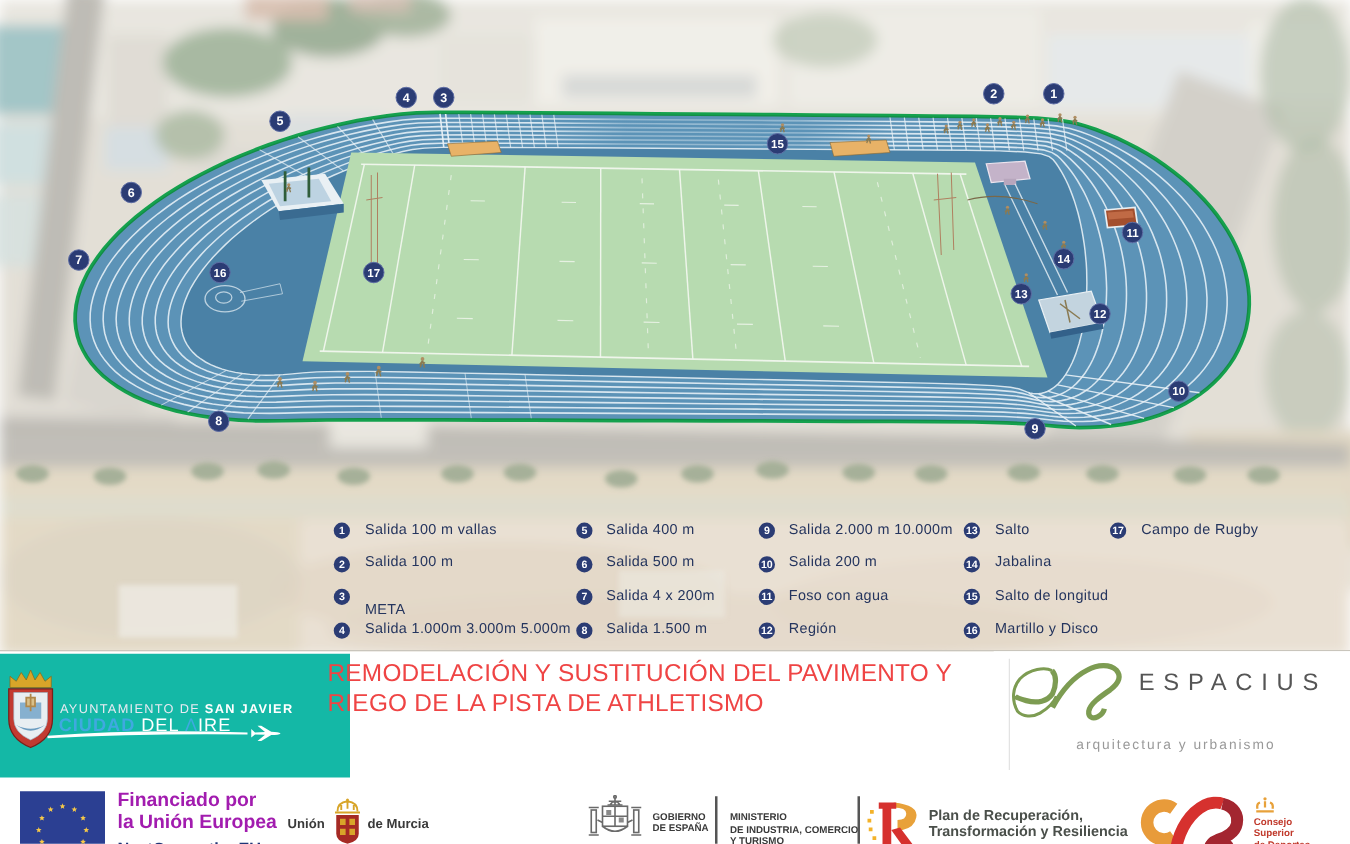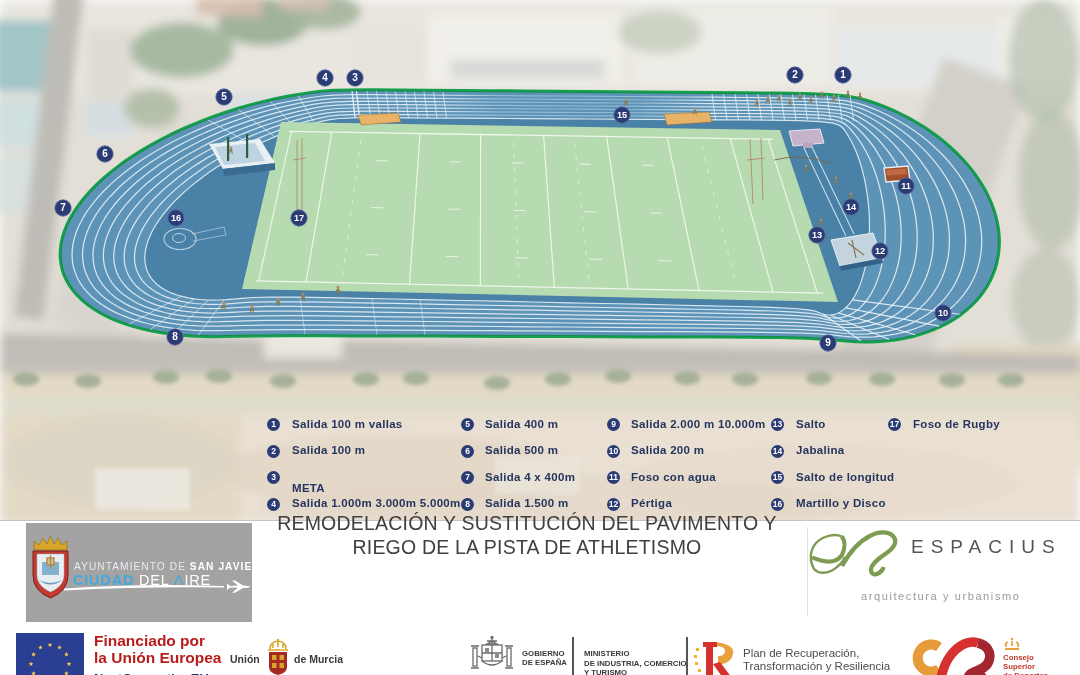--- a/index.html
+++ b/index.html
@@ -1,17 +1,17 @@
 <!DOCTYPE html>
 <html><head><meta charset="utf-8">
 <style>
 html,body{margin:0;padding:0;background:#fff;}
 #page{position:relative;width:1080px;height:675px;overflow:hidden;font-family:"Liberation Sans",sans-serif;background:#fff;}
 .lgc{position:absolute;width:13px;height:13px;border-radius:50%;background:#2b3c74;color:#fff;font-size:8.5px;font-weight:bold;text-align:center;line-height:13px;}
-.lgt{position:absolute;font-size:11.5px;font-weight:bold;color:#25355e;letter-spacing:0.3px;white-space:nowrap;text-align:center;}
+.lgt{position:absolute;font-size:11.5px;font-weight:normal;color:#25355e;letter-spacing:0.3px;white-space:nowrap;text-align:center;}
 .ft2{position:absolute;white-space:nowrap;}
 </style></head>
 <body>
 <div id="page">
 
 <svg width="1080" height="525" viewBox="0 0 1080 525" style="position:absolute;left:0;top:0">
 <defs>
 <filter id="bblur" x="-20%" y="-20%" width="140%" height="140%">
           <feGaussianBlur stdDeviation="5"></feGaussianBlur>
         </filter>
@@ -425,77 +425,77 @@
 <div class="lgc" style="left:267px;top:498px">4</div>
 <div class="lgt" style="left:292px;top:497px">Salida 1.000m 3.000m 5.000m</div>
 
 <div class="lgc" style="left:461px;top:418px">5</div>
 <div class="lgt" style="left:485px;top:418px">Salida 400 m</div>
 
 <div class="lgc" style="left:461px;top:445px">6</div>
 <div class="lgt" style="left:485px;top:444px">Salida 500 m</div>
 
 <div class="lgc" style="left:461px;top:471px">7</div>
-<div class="lgt" style="left:485px;top:471px">Salida 4 x 400m</div>
+<div class="lgt" style="left:485px;top:471px">Salida 4 x 200m</div>
 
 <div class="lgc" style="left:461px;top:498px">8</div>
 <div class="lgt" style="left:485px;top:497px">Salida 1.500 m</div>
 
 <div class="lgc" style="left:607px;top:418px">9</div>
 <div class="lgt" style="left:631px;top:418px">Salida 2.000 m 10.000m</div>
 
 <div class="lgc" style="left:607px;top:445px">10</div>
 <div class="lgt" style="left:631px;top:444px">Salida 200 m</div>
 
 <div class="lgc" style="left:607px;top:471px">11</div>
 <div class="lgt" style="left:631px;top:471px">Foso con agua</div>
 
 <div class="lgc" style="left:607px;top:498px">12</div>
-<div class="lgt" style="left:631px;top:497px">Pértiga</div>
+<div class="lgt" style="left:631px;top:497px">Región</div>
 
 <div class="lgc" style="left:771px;top:418px">13</div>
 <div class="lgt" style="left:796px;top:418px">Salto</div>
 
 <div class="lgc" style="left:771px;top:445px">14</div>
 <div class="lgt" style="left:796px;top:444px">Jabalina</div>
 
 <div class="lgc" style="left:771px;top:471px">15</div>
 <div class="lgt" style="left:796px;top:471px">Salto de longitud</div>
 
 <div class="lgc" style="left:771px;top:498px">16</div>
 <div class="lgt" style="left:796px;top:497px">Martillo y Disco</div>
 
 <div class="lgc" style="left:888px;top:418px">17</div>
-<div class="lgt" style="left:913px;top:418px">Foso de Rugby</div>
+<div class="lgt" style="left:913px;top:418px">Campo de Rugby</div>
 
 <div style="position:absolute;left:0;top:521px;width:1080px;height:154px;background:#ffffff"></div>
 <div style="position:absolute;left:0;top:520px;width:1080px;height:1px;background:#c9c5bc"></div>
 
-<div style="position:absolute;left:26px;top:523px;width:226px;height:99px;background:#a3a3a3">
+<div style="position:absolute;left:0;top:523px;width:280px;height:99px;background:#14b8a6">
 <svg width="240" height="99" viewBox="0 0 240 99" style="position:absolute;left:0;top:0">
 
 <path d="M8,27 L8,18 L13,22 L17,15 L21,21 L24.5,13 L28,21 L32,15 L36,22 L41,18 L41,27 Z" fill="#d8a529" stroke="#8a6a1a" stroke-width="0.6"></path>
 
 <path d="M7,28 L42,28 L42,52 Q42,68 24.5,75 Q7,68 7,52 Z" fill="#c23a31" stroke="#7a1f1a" stroke-width="1"></path>
 <path d="M11,31 L38,31 L38,52 Q38,63 24.5,69 Q11,63 11,52 Z" fill="#e8eef2" stroke="#9ab0c0" stroke-width="0.5"></path>
 <rect x="16" y="39" width="17" height="13" fill="#86b0cf"></rect>
 <path d="M21,35 L28,35 L28,42 L21,42 Z M24.5,32 L24.5,46" stroke="#b0884a" stroke-width="1.4" fill="#d8c08a"></path>
 <path d="M13,57 Q24.5,63 36,57 Q24.5,66 13,57 Z" fill="#6b9cc0"></path>
 
 <text x="48" y="47" font-size="10.2" fill="#e8eaf2" font-family="Liberation Sans,sans-serif" letter-spacing="1.05">AYUNTAMIENTO DE <tspan font-weight="bold" fill="#ffffff">SAN JAVIER</tspan></text>
 
 <text x="47" y="61.5" font-size="14.5" font-weight="bold" fill="#3fa9e0" font-family="Liberation Sans,sans-serif" letter-spacing="0.8">CIUDAD <tspan fill="#ffffff" font-weight="normal">DEL </tspan><tspan fill="#3fa9e0" font-weight="normal">Λ</tspan><tspan fill="#ffffff" font-weight="normal">IRE</tspan></text>
 
 <path d="M38,65.5 Q115,60 198,63 L198,64.5 Q115,63.5 38,67.5 Z" fill="#ffffff"></path>
 
 <path d="M201,60.2 L204,63 L212,62.6 L206,57.5 L209,57.5 L217,62.4 Q223,62.6 224.5,63.8 Q223,65 217,65 L209,69.8 L206,69.8 L212,64.8 L204,64.6 L201,67 Z" fill="#ffffff"></path>
 </svg>
 </div>
 
-<div style="position:absolute;left:262px;top:512px;width:530px;text-align:center;font-size:19.5px;color:#404040;line-height:23.5px;letter-spacing:0.2px">REMODELACIÓN Y SUSTITUCIÓN DEL PAVIMENTO Y<br>RIEGO DE LA PISTA DE ATHLETISMO</div>
+<div style="position:absolute;left:262px;top:528px;width:530px;font-size:19.5px;color:#ef4444;line-height:23.5px;letter-spacing:0.2px">REMODELACIÓN Y SUSTITUCIÓN DEL PAVIMENTO Y<br>RIEGO DE LA PISTA DE ATHLETISMO</div>
 
 <div style="position:absolute;left:795px;top:521px;width:285px;height:101px;background:#fff">
 <div style="position:absolute;left:12px;top:6px;width:1px;height:89px;background:#e3e3e3"></div>
 <svg width="100" height="56" viewBox="0 0 100 56" style="position:absolute;left:11px;top:6px">
 
 <path d="M35.6,9.5 C30,6.5 18,8 10,16 C4,23 3,33 8,42 C12,46.5 20,47 26,43.5 C32,40 37,35 39,30" fill="none" stroke="#7d9c52" stroke-width="2.4"></path>
 <path d="M35.6,9.5 C39,13 39.5,20 36,28 C32,34 24,36 15,33.5 C10,32 7,31 6,30" fill="none" stroke="#7d9c52" stroke-width="4.2"></path>
 
 <path d="M36,39 C42,28 52,15 64,9 C72,4.5 82,4 87,9 C91,13.5 90,19 82,25 C74,30.5 66,36 65,42 C64.5,46.5 68,48.5 72,46.5 C75,45 77,42.5 77.5,40" fill="none" stroke="#7d9c52" stroke-width="4.2"></path>
 </svg>
@@ -513,21 +513,21 @@
         <polygon points="43.5,45.1 44.1,46.6 45.8,46.7 44.5,47.8 44.9,49.4 43.5,48.5 42.1,49.4 42.5,47.8 41.2,46.7 42.9,46.6" fill="#f7c948"></polygon>
         <polygon points="34.0,47.6 34.6,49.1 36.3,49.3 35.0,50.3 35.4,51.9 34.0,51.1 32.6,51.9 33.0,50.3 31.7,49.3 33.4,49.1" fill="#f7c948"></polygon>
         <polygon points="24.5,45.1 25.1,46.6 26.8,46.7 25.5,47.8 25.9,49.4 24.5,48.5 23.1,49.4 23.5,47.8 22.2,46.7 23.9,46.6" fill="#f7c948"></polygon>
         <polygon points="17.5,38.1 18.2,39.6 19.8,39.8 18.6,40.8 19.0,42.4 17.5,41.6 16.1,42.4 16.5,40.8 15.3,39.8 16.9,39.6" fill="#f7c948"></polygon>
         <polygon points="15.0,28.6 15.6,30.1 17.3,30.3 16.0,31.3 16.4,32.9 15.0,32.1 13.6,32.9 14.0,31.3 12.7,30.3 14.4,30.1" fill="#f7c948"></polygon>
         <polygon points="17.5,19.1 18.2,20.6 19.8,20.8 18.6,21.8 19.0,23.4 17.5,22.6 16.1,23.4 16.5,21.8 15.3,20.8 16.9,20.6" fill="#f7c948"></polygon>
         <polygon points="24.5,12.1 25.1,13.7 26.8,13.8 25.5,14.9 25.9,16.5 24.5,15.6 23.1,16.5 23.5,14.9 22.2,13.8 23.9,13.7" fill="#f7c948"></polygon>
       </svg>
 </div>
 
-<div class="ft2" style="left:94px;top:633px;font-size:15.5px;font-weight:bold;color:#b91c1c;line-height:16.5px">Financiado por<br>la Unión Europea</div>
+<div class="ft2" style="left:94px;top:633px;font-size:15.5px;font-weight:bold;color:#a21caf;line-height:16.5px">Financiado por<br>la Unión Europea</div>
 <div class="ft2" style="left:94px;top:671px;font-size:13px;font-weight:bold;color:#1e3476">NextGenerationEU</div>
 
 <div class="ft2" style="left:230px;top:653px;font-size:10.5px;font-weight:bold;color:#3a3a3a">Unión</div>
 <svg width="26" height="42" viewBox="0 0 26 42" style="position:absolute;left:265px;top:637px">
 <path d="M5,12 Q5,5 13,4 Q21,5 21,12 M3,13 L23,13 M8,11 L8,7 M13,10 L13,5 M18,11 L18,7" stroke="#d8a529" stroke-width="1.5" fill="none"></path>
 <circle cx="13" cy="3" r="1.2" fill="#d8a529"></circle>
 <path d="M4,15 L22,15 L22,30 Q22,36 13,38 Q4,36 4,30 Z" fill="#a52a24"></path>
 <rect x="7" y="18" width="4.5" height="5" fill="#d8a529"></rect>
       <rect x="14.5" y="18" width="4.5" height="5" fill="#d8a529"></rect>
 <rect x="7" y="26" width="4.5" height="5" fill="#d8a529"></rect>
@@ -559,21 +559,21 @@
 <g fill="#f3b229">
 <rect x="4" y="10" width="3" height="3"></rect>
         <rect x="2" y="17" width="3" height="3"></rect>
         <rect x="3" y="24" width="3" height="3"></rect>
         <rect x="6" y="31" width="3" height="3"></rect>
 </g>
 <path d="M23,4 Q43,6 41,16 Q39.5,24 30,26 L26,26 L26,18 Q33,18 33,13 Q33,8 23,8 Z" fill="#e8a13a"></path>
 <path d="M11,4 L25,4 L25,9 L21,9 L21,40 L14,40 L14,9 L11,9 Z" fill="#d6312e"></path>
 <path d="M21,26 L28,24 L40,40 L31,40 Z" fill="#d6312e"></path>
 </svg>
-<div class="ft2" style="left:743px;top:647px;font-size:11.5px;font-weight:normal;color:#4a4f4a;line-height:13px">Plan de Recuperación,<br>Transformación y Resiliencia</div>
+<div class="ft2" style="left:743px;top:647px;font-size:11.5px;font-weight:bold;color:#4a4f4a;line-height:13px">Plan de Recuperación,<br>Transformación y Resiliencia</div>
 
 <svg width="92" height="42" viewBox="0 0 92 42" style="position:absolute;left:908px;top:637px">
 <g fill="none">
 <path d="M31,10 A13.5,13.5 0 1,0 31,32" stroke="#e89b3a" stroke-width="10"></path>
 <path d="M33,41 C36,26 44,13 56,7 C60,5 66,4.5 70,6" stroke="#d6312e" stroke-width="9.5"></path>
 <path d="M70,6 C79,8 83,15 81.5,22 C80,30 72,33 66,35 C62,36.5 60.5,38 60,41" stroke="#a32630" stroke-width="9.5"></path>
 <path d="M60,41 C61,37 65,35.5 69,36.5 C73,37.5 75,40 75,42" stroke="#a32630" stroke-width="9"></path>
 </g>
 </svg>
 <svg width="22" height="14" viewBox="0 0 22 14" style="position:absolute;left:1001px;top:637px">

